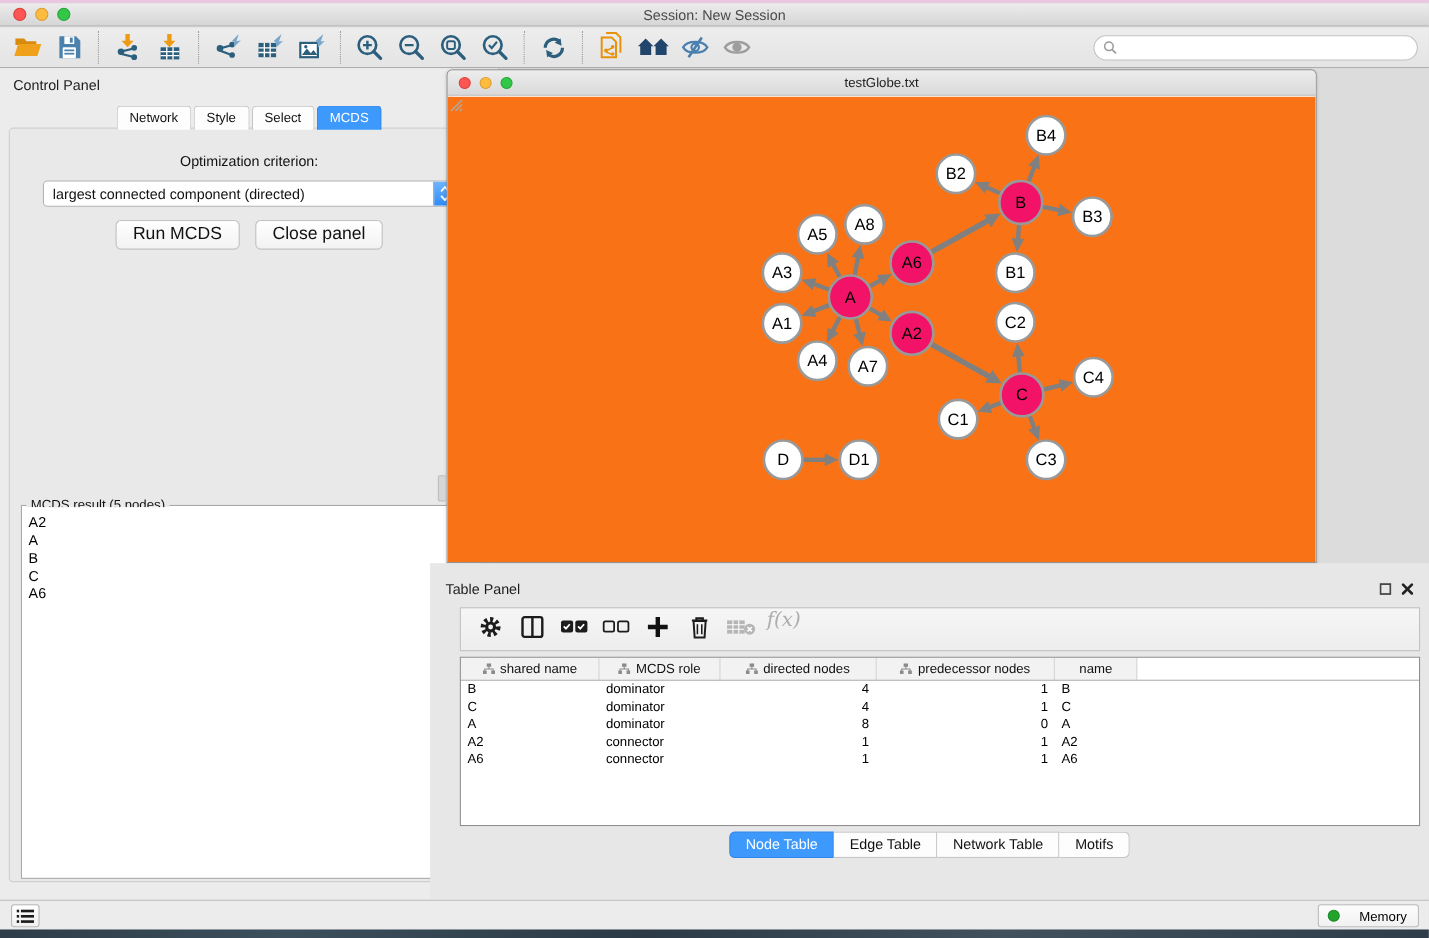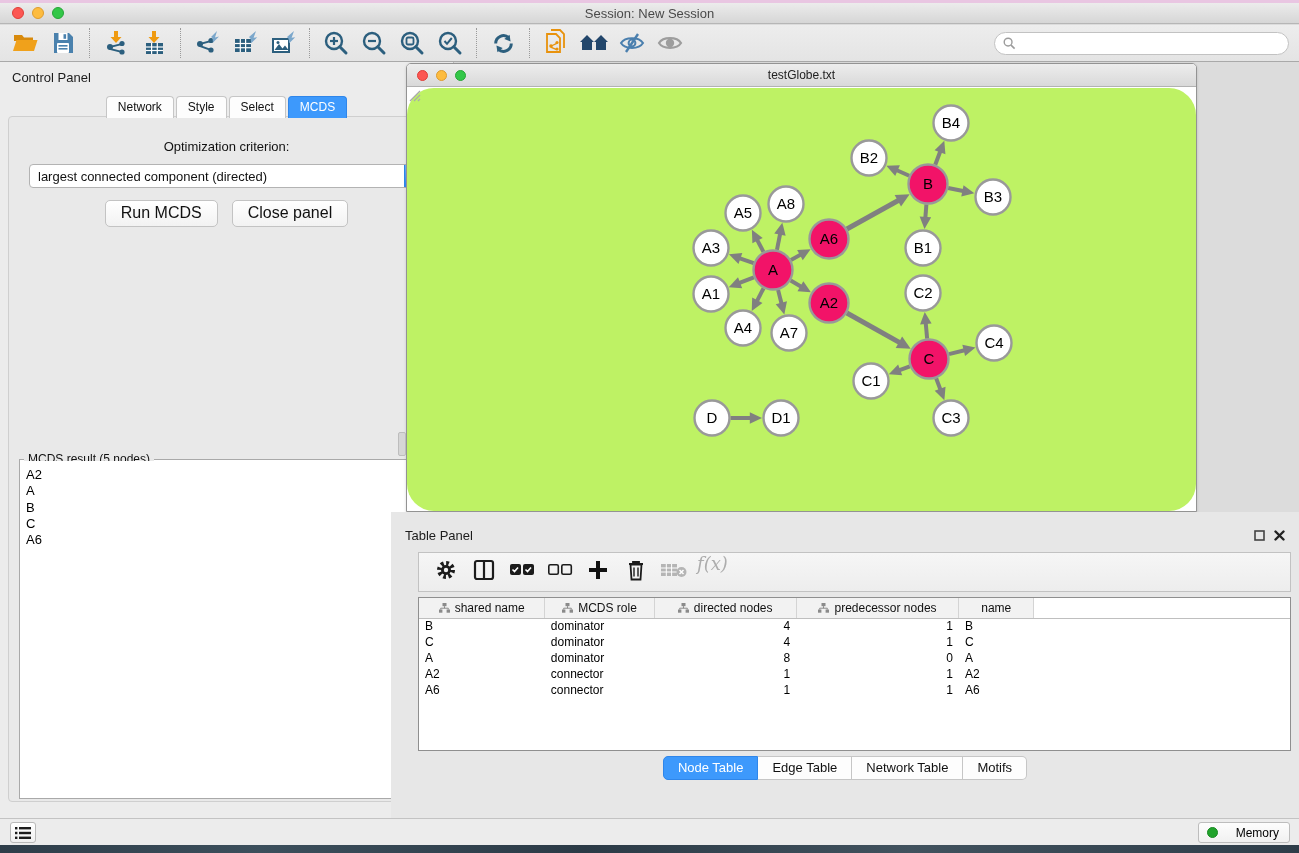--- a/index.html
+++ b/index.html
@@ -42,21 +42,21 @@
   .panel-title { font-size:13px; color:#1c1c1c; flex:1; }
   .panel-wicons { display:flex; gap:9px; align-items:center; }
   .cp-tabs { position:absolute; left:0; top:34px; width:100%; display:flex;
     justify-content:center; gap:2px; z-index:2; }
   .cp-tab { font-size:12px; padding:3px 11px 4px; background:#fdfdfd;
     border:1px solid #c6c6c6; border-bottom:none; border-radius:4px 4px 0 0; color:#111; }
   .cp-tab.selected { background:#3d99fc; border-color:#2f86ea; color:#fff; }
   .cp-content { position:absolute; left:8px; right:8px; top:54px; bottom:16px;
     background:#e9e9e9; border:1px solid #cfcfcf; border-radius:4px; }
   .opt-label { text-align:center; margin-top:22px; font-size:13px; color:#111; }
-  .selectrow { margin:10px 20px 0; height:24px; background:#fff; border:1px solid #b3b3b3;
+  .selectrow { margin:10px 30px 0; height:24px; background:#fff; border:1px solid #b3b3b3;
     border-radius:4px; display:flex; align-items:center; overflow:hidden; }
   .selectrow .sel-value { flex:1; font-size:13px; padding-left:8px; color:#111; white-space:nowrap; }
   .sel-stepper { width:19px; height:100%; background:linear-gradient(#6fb5ff,#2e8bfa);
     border-left:1px solid #2f86ea; display:flex; flex-direction:column;
     align-items:center; justify-content:center; gap:2px; }
   .btnrow { margin-top:12px; display:flex; justify-content:center; gap:14px; }
   .mac-btn { font-size:16px; color:#111; background:linear-gradient(#ffffff,#f2f2f2);
     border:1px solid #c3c3c3; border-radius:5px; padding:3px 15px 4px; }
   .mcds-box { position:absolute; left:10px; right:5px; top:342px; bottom:2px;
     border:1px solid #a9a9a9; background:#fff; }
@@ -69,21 +69,21 @@
 
   
   .net-window { position:absolute; left:406px; top:1px; width:791px; height:449px;
     background:#fff; border:1px solid #939393; border-radius:5px 5px 0 0; overflow:hidden;
     box-shadow:0 1px 3px rgba(0,0,0,.15); }
   .net-titlebar { height:23px; background:linear-gradient(#ededed,#d9d9d9);
     border-bottom:1px solid #b2b2b2; position:relative; display:flex; align-items:center; }
   .net-titlebar .lights { top:6px; left:10px; }
   .net-titlebar .light { width:11px; height:11px; }
   .net-title { width:100%; text-align:center; font-size:12px; color:#222; }
-  .net-canvas { position:absolute; left:0; top:24px; right:0; bottom:0; background:#bef264;border-radius:27px; }
+  .net-canvas { position:absolute; left:0; top:24px; right:0; bottom:0; background:#f97316; }
   .net-canvas svg { position:absolute; inset:0; }
   .resize-grip { position:absolute; right:2px; bottom:2px; width:14px; height:14px; }
   .split-grip-v { position:absolute; left:398px; top:370px; width:8px; height:24px;
     background:#d6d6d6; border:1px solid #bdbdbd; border-radius:2px; }
   .split-grip-h { position:absolute; left:840px; top:451px; width:24px; height:8px;
     background:#d6d6d6; border:1px solid #bdbdbd; border-radius:2px; }
 
   
   .table-panel { position:absolute; left:391px; top:450px; right:0; bottom:0; background:#e7e7e7; }
   .table-panel .panel-title-row { padding:0 14px; margin-top:8px; }

